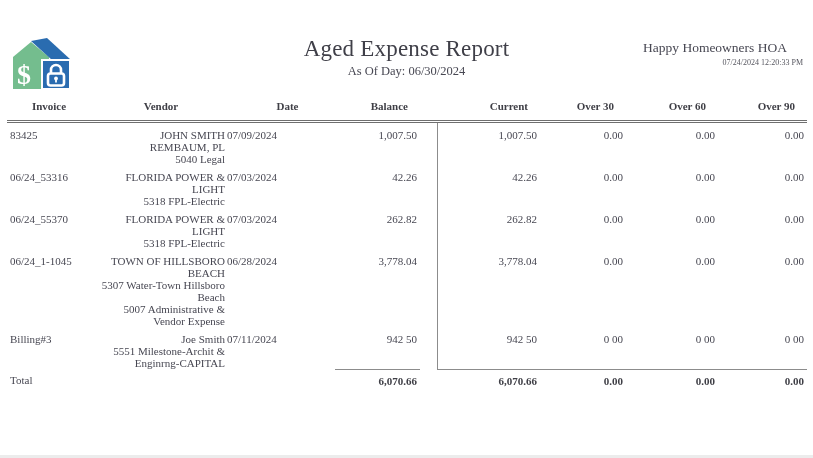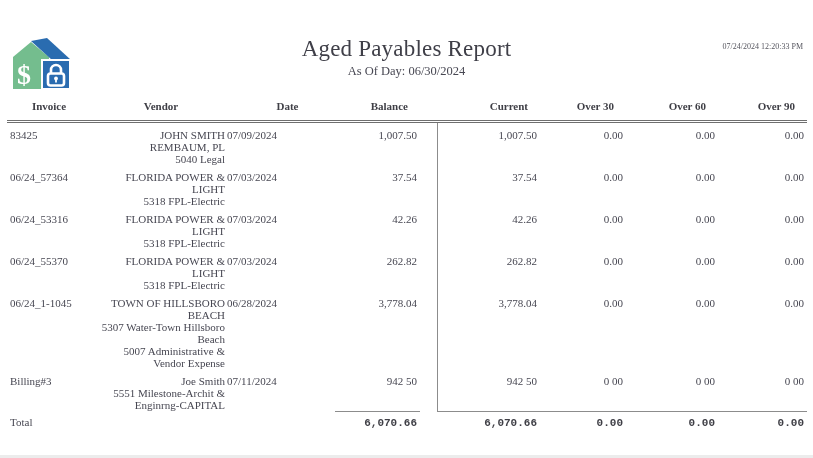--- a/index.html
+++ b/index.html
@@ -55,21 +55,21 @@
   .td-vendor  { padding-left: 5px; text-align: right; }
   .td-vendor div { white-space: nowrap; }
   .td-date    { padding-left: 2px; white-space: nowrap; }
   tbody .td-current { border-left: 1px solid #8c8c8c; }
   tfoot td { padding-top: 5px; }
   tfoot .td-balance { border-top: 1px solid #8c8c8c; }
   tfoot .td-current,
   tfoot .td-o30,
   tfoot .td-o60,
   tfoot .td-o90 { border-top: 1px solid #8c8c8c; }
-  tfoot .num { font-weight: bold; color: #3f3f46; font-family: Liberation Mono, monospace; }
+  tfoot .num { font-weight: bold; color: #3f3f46; }
   .total-label { padding-left: 3px; font-size: 11px; }
   .bottom-strip {
     position: absolute; left: 0; bottom: 0; width: 100%; height: 3px;
     background: #ececec;
   }
 </style>
 </head>
 <body>
 
 <div class="page">
@@ -79,25 +79,26 @@
     <polygon points="21,4 37,1 61,23 42,23" fill="#2a6cb0"></polygon>
     <text x="7" y="47" font-family="Liberation Serif, serif" font-size="28" font-weight="bold" fill="#ffffff">$</text>
     <rect x="32" y="23" width="28" height="29" fill="#2a6cb0" stroke="#ffffff" stroke-width="2"></rect>
     <path d="M41,37 v-4 a5,5 0 0 1 10,0 v4" fill="none" stroke="#ffffff" stroke-width="2.6"></path>
     <rect x="38" y="36.5" width="16" height="12" rx="2.5" fill="none" stroke="#ffffff" stroke-width="2.6"></rect>
     <circle cx="46" cy="41.5" r="1.9" fill="#ffffff"></circle>
     <rect x="45.1" y="41.5" width="1.8" height="4" fill="#ffffff"></rect>
   </svg>
 
   <div class="title-block">
-    <div class="report-title">Aged Payables Report</div>
+    <div class="report-title">Aged Expense Report</div>
     <div class="report-subtitle">As Of Day: 06/30/2024</div>
   </div>
 
   <div class="corner-block">
+    <div class="company-name">Happy Homeowners HOA</div>
     <div class="print-stamp">07/24/2024 12:20:33 PM</div>
   </div>
 
   <table class="report">
     <colgroup>
       <col style="width:76px">
         <col style="width:142px">
         <col style="width:110px">
       <col style="width:85px">
         <col style="width:17px">
@@ -129,35 +130,20 @@
           </td>
           <td class="td-date">07/09/2024</td>
           <td class="td-balance num">1,007.50</td>
           <td class="td-spacer"></td>
           <td class="td-current num">1,007.50</td>
           <td class="td-o30 num">0.00</td>
           <td class="td-o60 num">0.00</td>
           <td class="td-o90 num">0.00</td>
         </tr>
         <tr>
-          <td class="td-invoice">06/24_57364</td>
-          <td class="td-vendor">
-            <div>FLORIDA POWER &amp;</div>
-            <div>LIGHT</div>
-            <div>5318 FPL-Electric</div>
-          </td>
-          <td class="td-date">07/03/2024</td>
-          <td class="td-balance num">37.54</td>
-          <td class="td-spacer"></td>
-          <td class="td-current num">37.54</td>
-          <td class="td-o30 num">0.00</td>
-          <td class="td-o60 num">0.00</td>
-          <td class="td-o90 num">0.00</td>
-        </tr>
-        <tr>
           <td class="td-invoice">06/24_53316</td>
           <td class="td-vendor">
             <div>FLORIDA POWER &amp;</div>
             <div>LIGHT</div>
             <div>5318 FPL-Electric</div>
           </td>
           <td class="td-date">07/03/2024</td>
           <td class="td-balance num">42.26</td>
           <td class="td-spacer"></td>
           <td class="td-current num">42.26</td>

